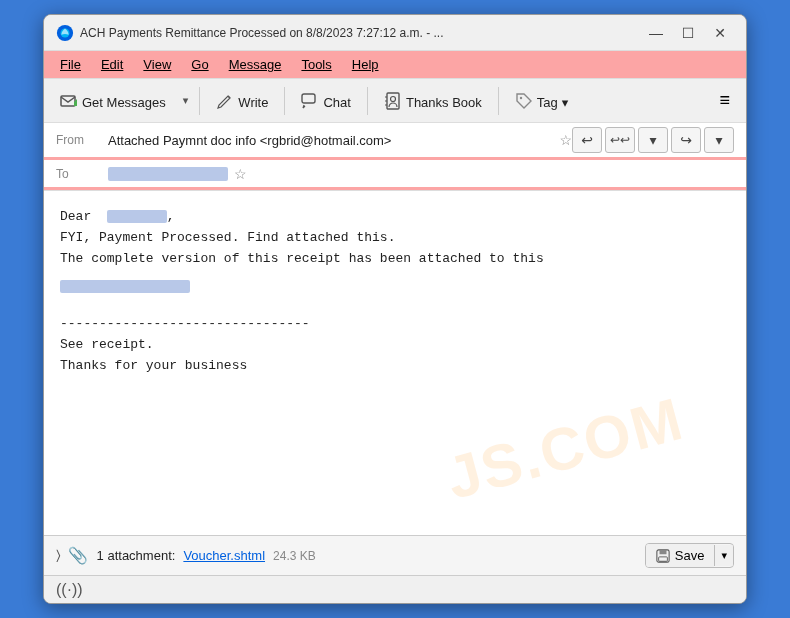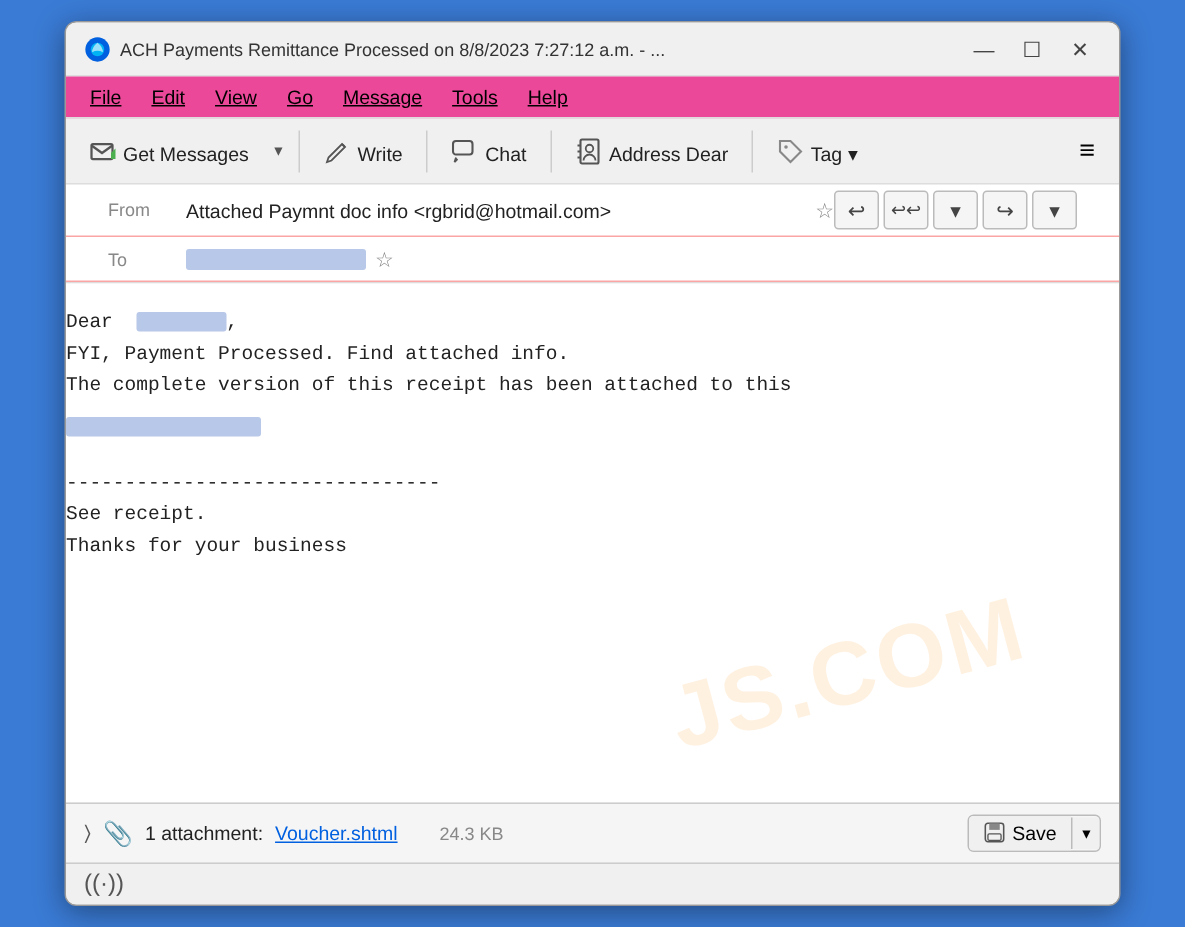--- a/index.html
+++ b/index.html
@@ -63,21 +63,21 @@
       align-items: center;
       justify-content: center;
       color: #444;
     }
 
     
     .menubar {
       display: flex;
       gap: 4px;
       padding: 2px 8px;
-      background: #ec4899;
+      background: #fca5a5;
       border-bottom: 1px solid #ddd;
       height: 28px;
       align-items: center;
     }
     .menu-item {
       padding: 2px 8px;
       cursor: pointer;
       border-radius: 3px;
       font-size: 13px;
       text-decoration: underline;
@@ -131,22 +131,22 @@
 
     
     .email-header {
       background: #fff;
       border-bottom: 1px solid #ddd;
       padding: 0;
     }
     .header-row {
       display: flex;
       align-items: center;
-      padding: 4px 28px;
-      border-bottom: 1px solid #fca5a5;
+      padding: 4px 12px;
+      border-bottom: 3px solid #fca5a5;
       min-height: 30px;
     }
     .header-label {
       color: #888;
       font-size: 12px;
       min-width: 52px;
       flex-shrink: 0;
     }
     .header-value {
       font-size: 13px;
@@ -184,21 +184,21 @@
       user-select: none;
       display: inline-block;
       height: 14px;
       vertical-align: middle;
     }
 
     
     .email-body {
       background: #fff;
       flex: 1;
-      padding: 16px 16px 8px 0;
+      padding: 16px 16px 8px 16px;
       overflow-y: auto;
       font-family: 'Courier New', monospace;
       font-size: 13px;
       line-height: 1.6;
       color: #222;
     }
     .email-body .blurred-inline {
       background: #b8c8e8;
       border-radius: 2px;
       color: transparent;
@@ -228,39 +228,39 @@
       gap: 8px;
       height: 40px;
     }
     .attach-chevron {
       font-size: 14px;
       cursor: pointer;
       color: #555;
     }
     .attach-icon { font-size: 16px; color: #555; }
     .attach-text { font-size: 13px; color: #222; }
-    .attach-size { color: #888; font-size: 12px; margin-left: 20px; }
+    .attach-size { color: #888; font-size: 12px; }
     .attach-spacer { flex: 1; }
     .save-btn {
       display: flex;
       align-items: center;
       gap: 0;
       border: 1px solid #bbb;
       border-radius: 4px;
       overflow: hidden;
       cursor: pointer;
     }
     .save-btn-main {
       padding: 4px 10px;
       background: #f0f0f0;
       border: none;
       font-size: 13px;
       cursor: pointer;
       display: flex;
-      align-items: flex-start;
+      align-items: flex-end;
       gap: 5px;
     }
     .save-btn-drop {
       padding: 4px 6px;
       background: #f0f0f0;
       border: none;
       border-left: 1px solid #bbb;
       font-size: 11px;
       cursor: pointer;
     }
@@ -352,21 +352,21 @@
 
     <button class="toolbar-btn">
       <svg viewBox="0 0 18 18" fill="none">
         <rect x="3" y="1" width="12" height="16" rx="1" stroke="#555" stroke-width="1.4" fill="none"></rect>
         <circle cx="9" cy="7" r="2.5" stroke="#555" stroke-width="1.2" fill="none"></circle>
         <path d="M5 15c0-2.2 1.8-4 4-4s4 1.8 4 4" stroke="#555" stroke-width="1.2"></path>
         <line x1="1" y1="5" x2="3" y2="5" stroke="#555" stroke-width="1.2"></line>
         <line x1="1" y1="9" x2="3" y2="9" stroke="#555" stroke-width="1.2"></line>
         <line x1="1" y1="13" x2="3" y2="13" stroke="#555" stroke-width="1.2"></line>
       </svg>
-      <span>Address Dear</span>
+      <span>Thanks Book</span>
     </button>
 
     <div class="toolbar-divider"></div>
 
     <button class="toolbar-btn">
       <svg viewBox="0 0 18 18" fill="none">
         <path d="M2 2h7l7 7-7 7L2 9V2z" stroke="#888" stroke-width="1.4" fill="none"></path>
         <circle cx="6" cy="6" r="1.2" fill="#888"></circle>
       </svg>
       <span>Tag</span>
@@ -400,21 +400,21 @@
         <span class="blurred-text" style="width:120px;">&nbsp;</span>
         <span class="star-icon">☆</span>
       </div>
     </div>
 
     <div class="email-body">
       <div>
         <span>Dear</span>
         &nbsp;<span class="blurred-inline" style="width:60px; background:#b8c8e8; display:inline-block; height:13px; border-radius:2px;">&nbsp;&nbsp;&nbsp;&nbsp;&nbsp;&nbsp;&nbsp;&nbsp;</span>,
       </div>
-      <div>FYI, Payment Processed. Find attached info.</div>
+      <div>FYI, Payment Processed. Find attached this.</div>
       <div>The complete version of this receipt has been attached to this</div>
       <div style="margin-top:8px;">
         <span class="blurred-inline" style="width:130px; background:#b8c8e8; display:inline-block; height:13px; border-radius:2px;"></span>
       </div>
       <div style="margin-top:16px;">--------------------------------</div>
       <div>See receipt.</div>
       <div>Thanks for your business</div>
     </div>
 
     <div class="watermark">JS.COM</div>

